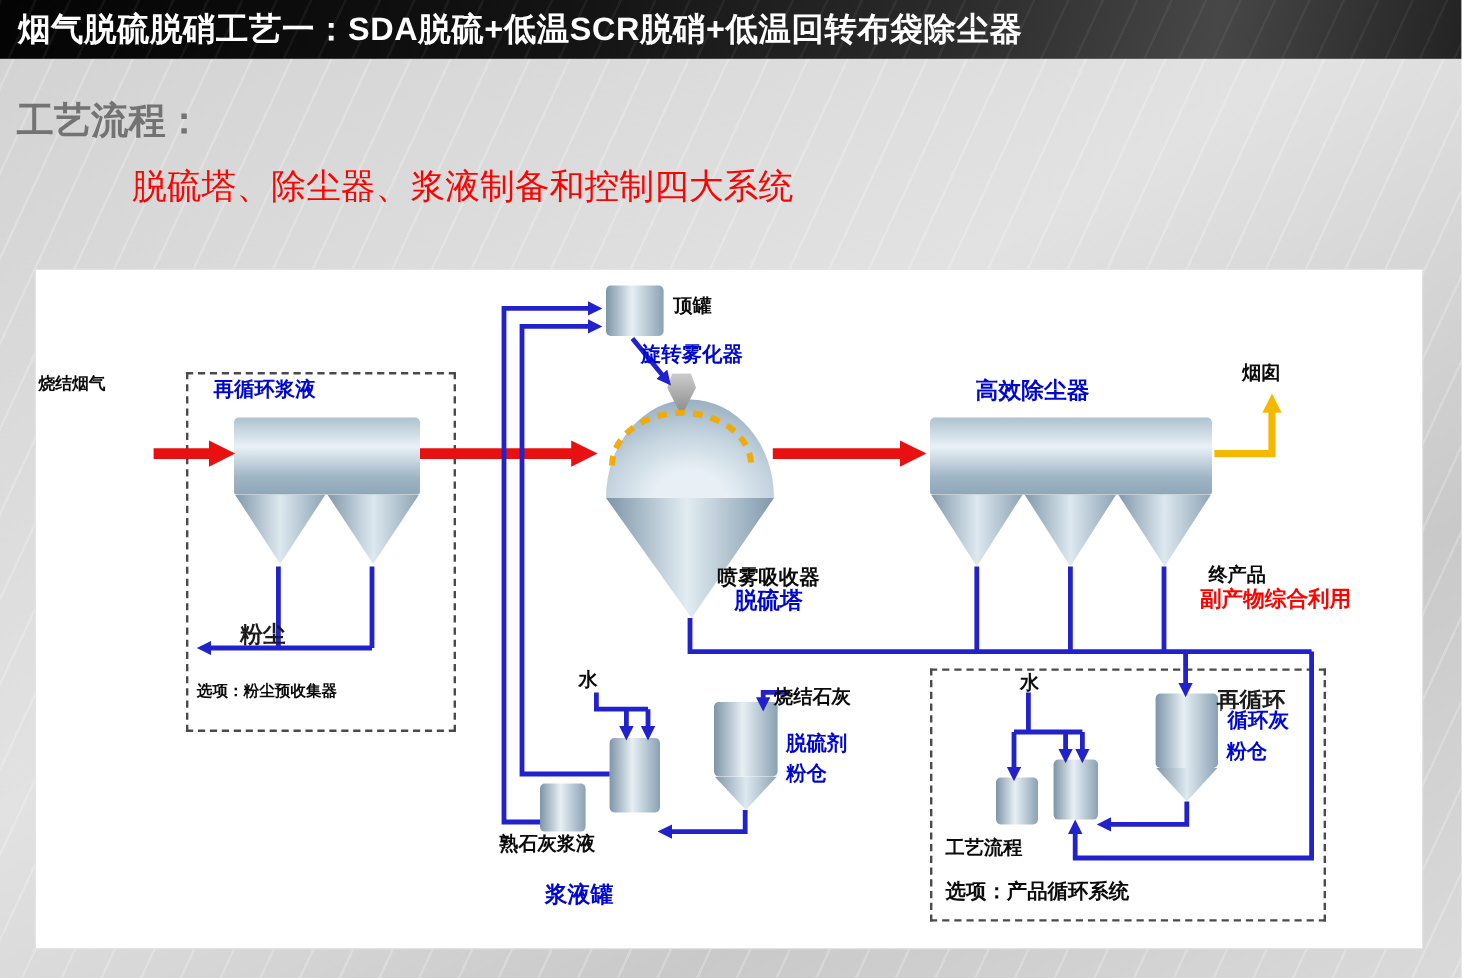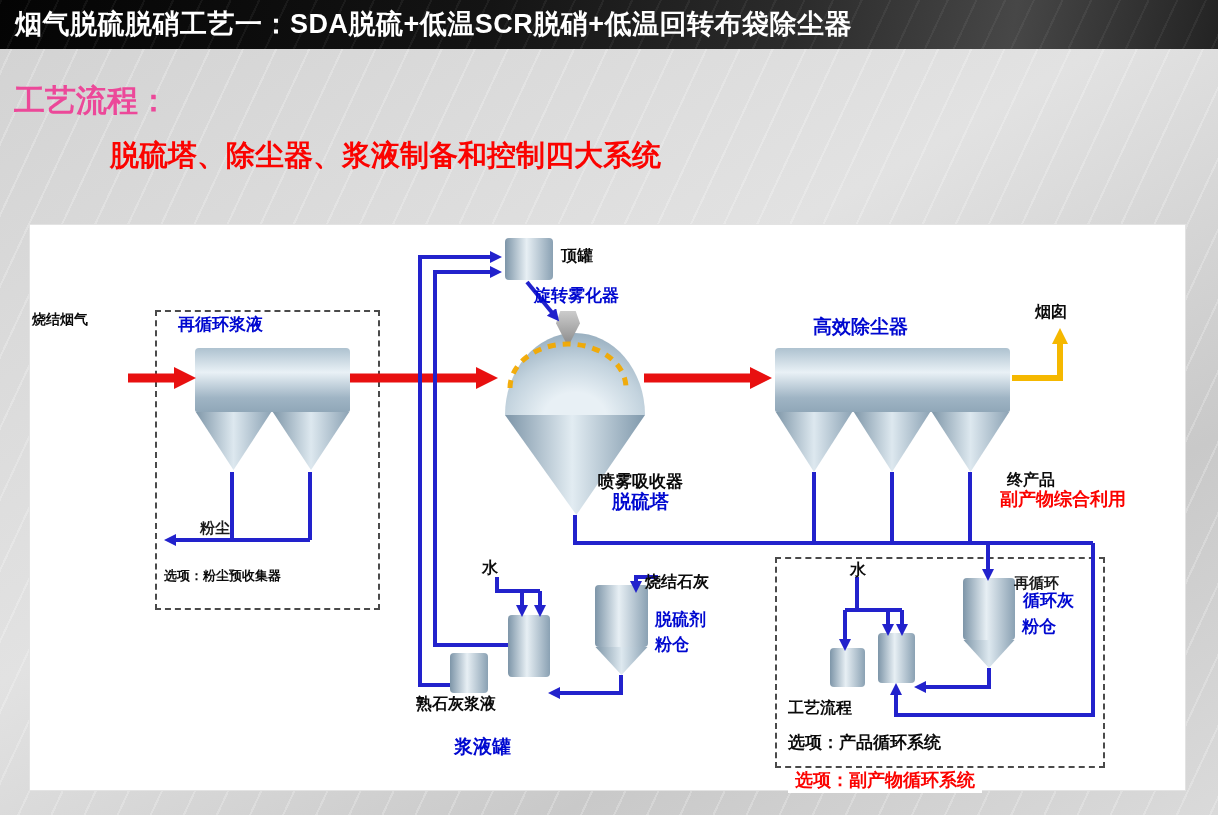--- a/index.html
+++ b/index.html
@@ -11,35 +11,35 @@
       linear-gradient(150deg,#d2d2d2,#e2e2e2 45%,#c9c9c9 75%,#dadada);
   }
   .titlebar{
     position:absolute;left:0;top:0;width:1218px;height:49px;box-sizing:border-box;
     padding-left:15px;line-height:49px;letter-spacing:.5px;
     color:#ffffff;font-weight:bold;font-size:27px;
     background:
       repeating-linear-gradient(115deg, rgba(255,255,255,.05) 0 2px, rgba(255,255,255,0) 2px 26px),
       linear-gradient(100deg,#040404,#141414 40%,#2b2b2b 65%,#474747 83%,#232323);
   }
-  .h1{position:absolute;left:14px;top:80px;font-size:31px;font-weight:bold;color:#ec4899;}
-  .h2{position:absolute;left:110px;top:136px;font-size:29px;font-weight:bold;color:#fb0300;}
+  .h1{position:absolute;left:14px;top:80px;font-size:31px;font-weight:bold;color:#737373;}
+  .h2{position:absolute;left:110px;top:136px;font-size:29px;font-weight:normal;color:#fb0300;}
   .panel{position:absolute;left:30px;top:225px;width:1155px;height:565px;background:#ffffff;box-shadow:0 0 0 1px #e3e3e3;}
   .dashed-box{position:absolute;border:2px dashed #4a4a4a;box-sizing:border-box;}
   .equip{position:absolute;}
   .body-h{background:linear-gradient(to bottom,#aec2d0 0%,#e9f1f6 38%,#9fb4c4 78%,#90a7b8 100%);border-radius:4px 4px 2px 2px;}
   .hopper{background:linear-gradient(to right,#7e96a8,#dde8ef 50%,#8ba2b4);clip-path:polygon(1% 0,99% 0,50% 100%);}
   .cyl{background:linear-gradient(to right,#7d95a8,#e7eff4 45%,#8aa1b3);border-radius:4px;}
   .dome{background:radial-gradient(ellipse 90% 130% at 50% 105%,#e8f0f5 25%,#c3d3de 55%,#8ea6b8 88%,#7d95a8);border-radius:50% 50% 0 0 / 100% 100% 0 0;}
   .cone{background:linear-gradient(to right,#7d95a8,#e2ecf2 48%,#8099ac);clip-path:polygon(0 0,100% 0,51% 100%);}
   .atomizer{background:linear-gradient(#cccccc,#8f8f8f);clip-path:polygon(18% 0,82% 0,100% 38%,58% 100%,42% 100%,0 38%);}
   .pipes{position:absolute;left:0;top:0;width:1155px;height:565px;pointer-events:none;}
   .lbl{position:absolute;font-weight:bold;white-space:nowrap;line-height:1.15;}
   .lb{color:#0b0b0b;font-size:16px;}
-  .lb-s{color:#1b1b1b;font-size:15px;}
+  .lb-s{color:#1b1b1b;font-size:19px;}
   .lblue{color:#0008d0;font-size:17px;}
   .lblue-lg{color:#0008d0;font-size:19px;}
   .lred{color:#fb0300;font-size:18px;background:#ffffff;padding:1px 7px 2px;}
   .whitebg{background:#ffffff;padding:0 5px;}
 </style>
 </head>
 <body>
 
 <div class="titlebar">
   <span>烟气脱硫脱硝工艺一：SDA脱硫+低温SCR脱硝+低温回转布袋除尘器</span>
@@ -139,15 +139,14 @@
   <span class="lbl lblue" style="left:625px;top:385px">脱硫剂</span>
   <span class="lbl lblue" style="left:625px;top:410px">粉仓</span>
   <span class="lbl lb" style="left:386px;top:470px">熟石灰浆液</span>
   <span class="lbl lblue-lg" style="left:424px;top:511px">浆液罐</span>
   <span class="lbl lb" style="left:820px;top:336px">水</span>
   <span class="lbl lb-s" style="left:984px;top:349px">再循环</span>
   <span class="lbl lblue whitebg" style="left:988px;top:366px">循环灰</span>
   <span class="lbl lblue" style="left:992px;top:392px">粉仓</span>
   <span class="lbl lb" style="left:758px;top:474px">工艺流程</span>
   <span class="lbl lb" style="left:758px;top:508px;font-size:17px">选项：产品循环系统</span>
-  <span class="lbl lred" style="left:758px;top:544px">选项：副产物循环系统</span>
 
 </div>
 
 </body></html>

